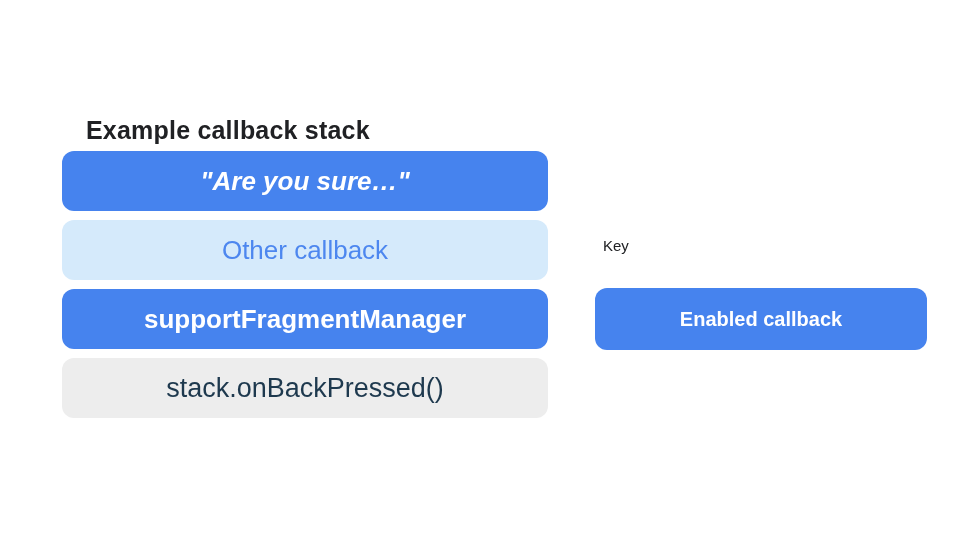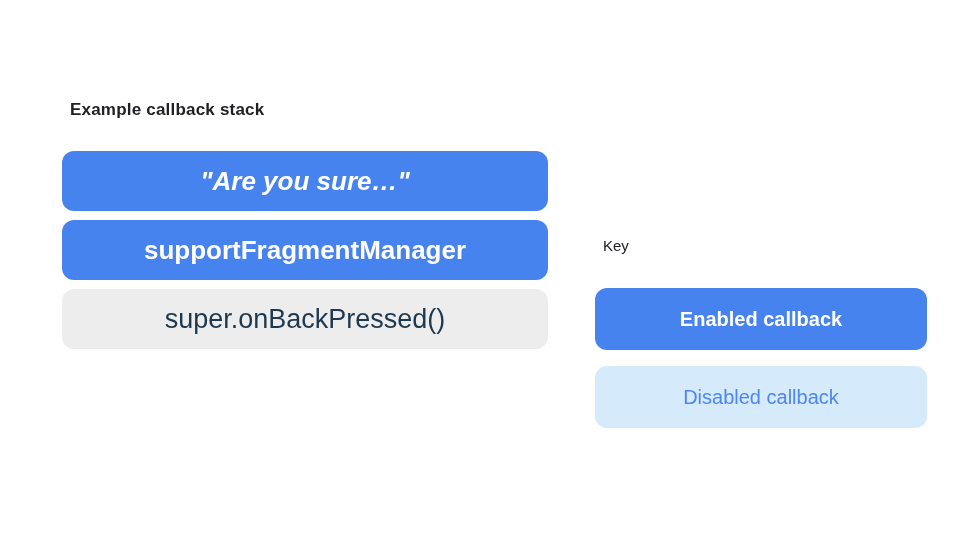--- a/index.html
+++ b/index.html
@@ -12,22 +12,22 @@
     width: 960px;
     height: 540px;
     background: var(--page-bg, #ffffff);
     font-family: "Liberation Sans", "DejaVu Sans", sans-serif;
     overflow: hidden;
   }
   .section-title {
     position: absolute;
     left: 70px;
     top: 100px;
-    margin: 0;
-    font-size: 17px;
+    margin: 16px;
+    font-size: 25px;
     font-weight: 700;
     letter-spacing: 0.2px;
     color: var(--heading-text, #202124);
     text-align: center;
   }
   .stack {
     position: absolute;
     left: 62px;
     top: 151px;
     width: 486px;
@@ -44,21 +44,21 @@
     font-weight: 500;
     color: var(--heading-text, #202124);
   }
   .key-list {
     position: absolute;
     left: 595px;
     top: 288px;
     width: 332px;
     display: flex;
     flex-direction: column;
-    gap: 16px;
+    gap: 9px;
   }
   .box {
     height: 60px;
     border-radius: 12px;
     display: flex;
     align-items: center;
     justify-content: center;
     white-space: pre;
     box-sizing: border-box;
   }
@@ -84,24 +84,24 @@
 </style>
 </head>
 <body>
 
 <div class="canvas">
 
   <h2 class="section-title">Example callback stack</h2>
 
   <div class="stack">
     <div class="box enabled"><span class="em">"Are you sure…"</span></div>
+    <div class="box disabled">Other callback</div>
     <div class="box enabled">supportFragmentManager</div>
-    <div class="box system">super.onBackPressed()</div>
+    <div class="box system">stack.onBackPressed()</div>
   </div>
 
   <h3 class="key-title">Key</h3>
 
   <div class="key-list">
     <div class="box enabled">Enabled callback</div>
-    <div class="box disabled">Disabled callback</div>
   </div>
 
 </div>
 
 </body></html>

